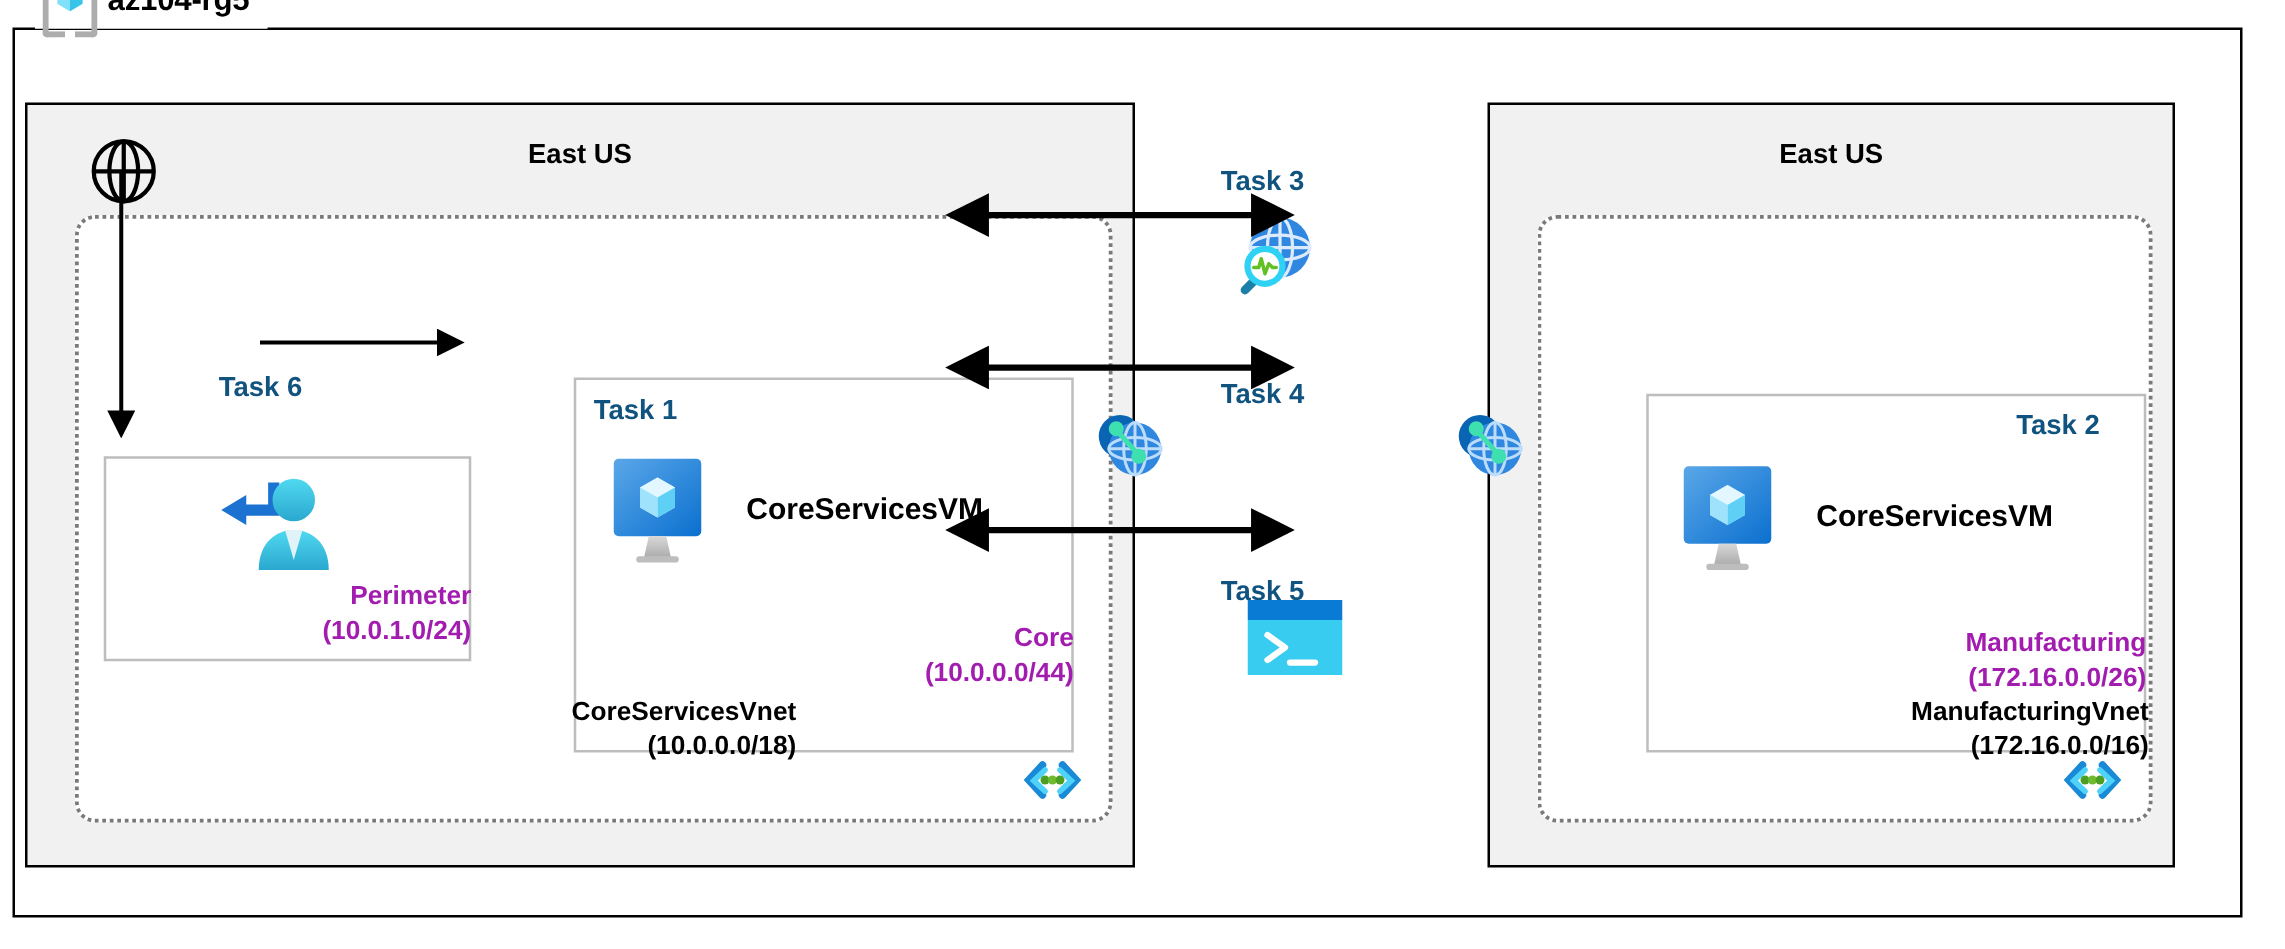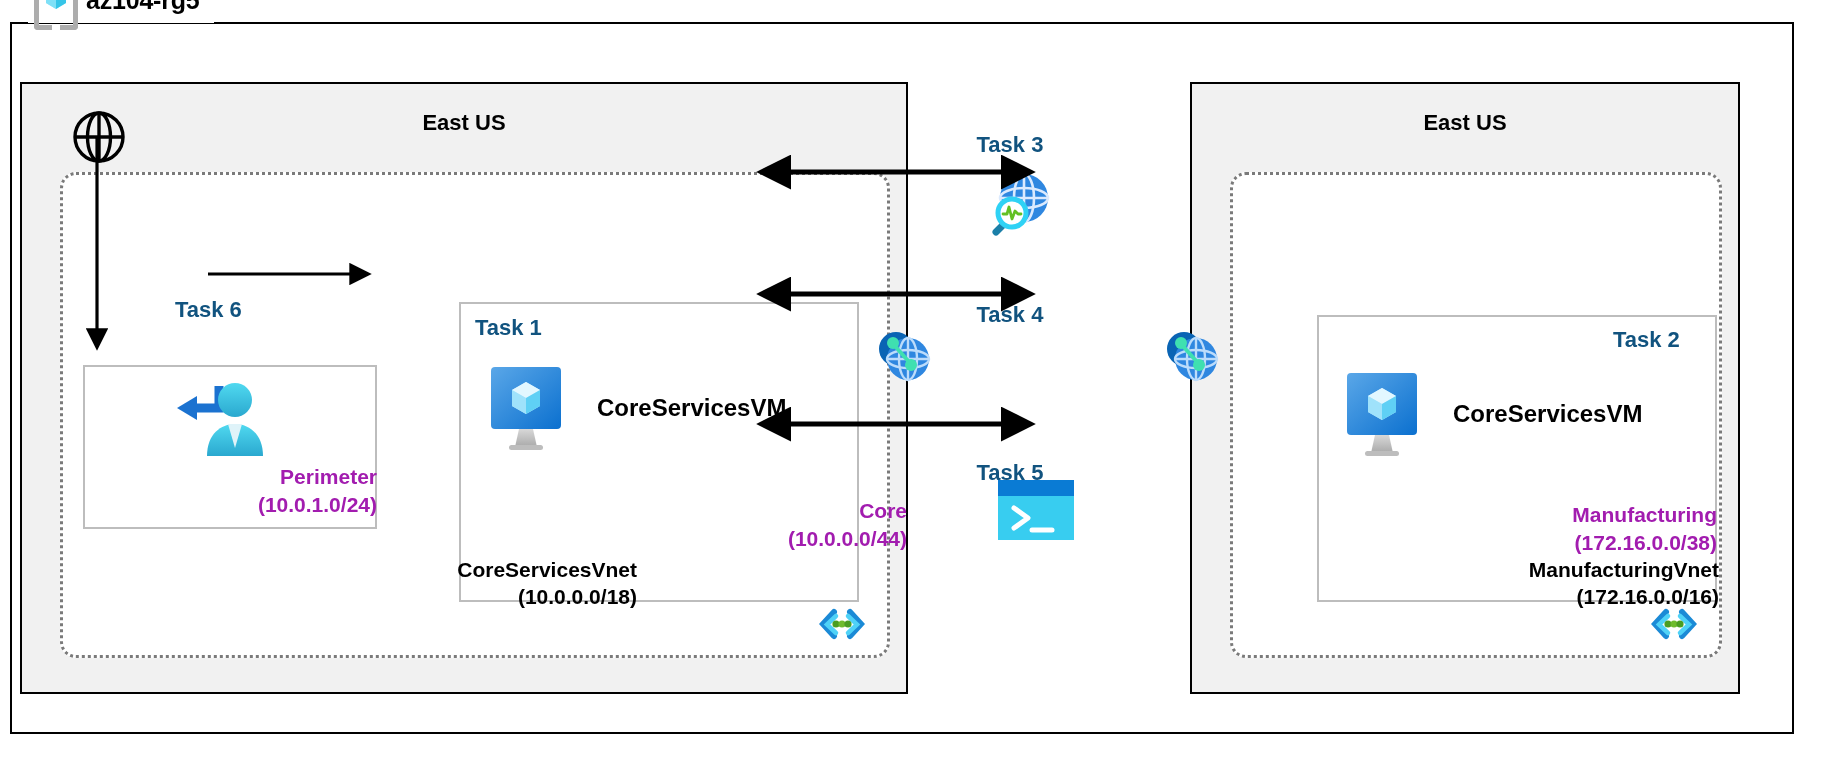--- a/index.html
+++ b/index.html
@@ -152,21 +152,21 @@
             <polygon points="37,17 51,25 37,33 23,25" fill="#e2f7ff"></polygon>
             <polygon points="37,33 51,25 51,41 37,49" fill="#5fd0f5"></polygon>
             <polygon points="37,33 23,25 23,41 37,49" fill="#9fe2fb"></polygon>
             <path d="M30 64 L44 64 L48 82 L26 82 Z" fill="url(#stg1)"></path>
             <rect x="20" y="80" width="34" height="5" rx="2.5" fill="#bdbdbd"></rect>
           </svg>
         </span>
         <span class="vm-name">CoreServicesVM</span>
       </div>
 
-      <div class="subnet-caption" style="left:396px;width:400px;top:322px;padding-left:48px;">
+      <div class="subnet-caption" style="left:396px;width:400px;top:322px;">
         <span>Core</span><br>
         <span>(10.0.0.0/44)</span>
       </div>
 
       <div class="vnet-label">
         <span>CoreServicesVnet</span><br>
         <span>(10.0.0.0/18)</span>
       </div>
 
       <span class="peer-icon">
@@ -225,21 +225,21 @@
             <polygon points="37,33 23,25 23,41 37,49" fill="#9fe2fb"></polygon>
             <path d="M30 64 L44 64 L48 82 L26 82 Z" fill="url(#stg2)"></path>
             <rect x="20" y="80" width="34" height="5" rx="2.5" fill="#bdbdbd"></rect>
           </svg>
         </span>
         <span class="vm-name">CoreServicesVM</span>
       </div>
 
       <div class="subnet-caption" style="left:84px;width:400px;top:326px;">
         <span>Manufacturing</span><br>
-        <span>(172.16.0.0/38)</span>
+        <span>(172.16.0.0/26)</span>
       </div>
 
       <div class="vnet-label">
         <span>ManufacturingVnet</span><br>
         <span>(172.16.0.0/16)</span>
       </div>
 
       <span class="peer-icon">
         <svg viewBox="0 0 46 34" width="46" height="34" class="ico">
           <path d="M15 5 L4 17 L15 29" fill="none" stroke="#1b8ad6" stroke-width="6" stroke-linecap="round"></path>

